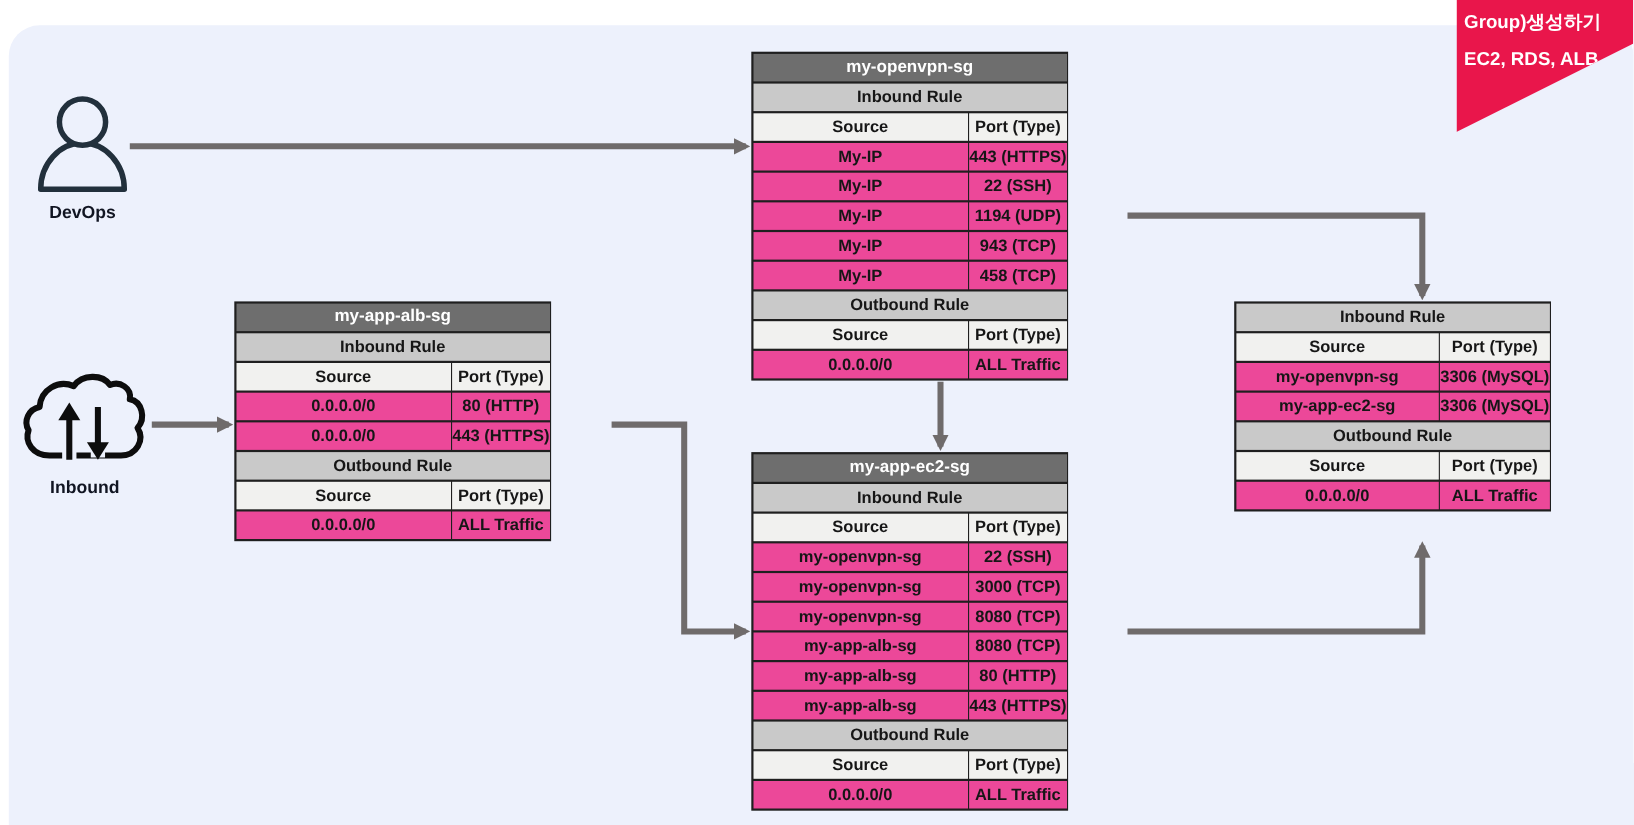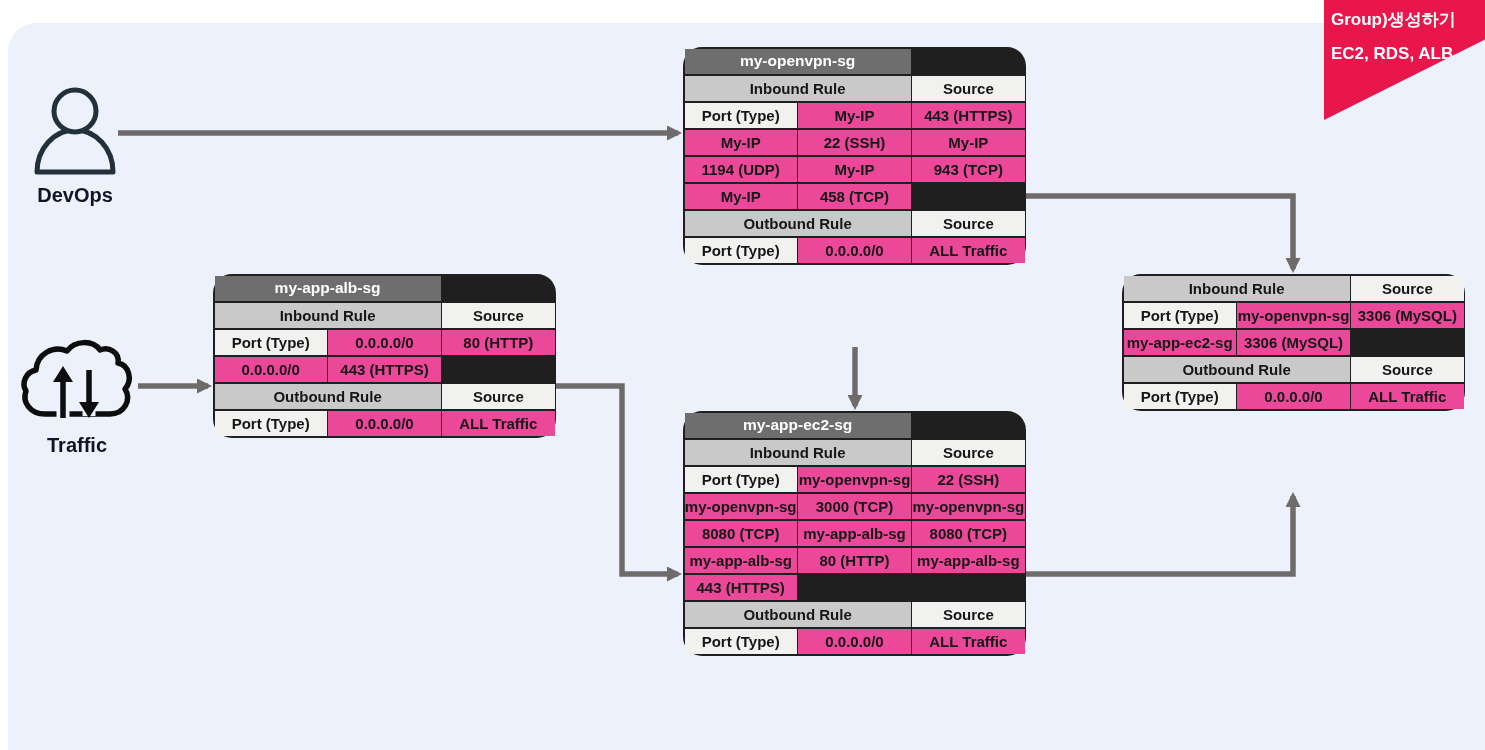--- a/index.html
+++ b/index.html
@@ -19,27 +19,27 @@
     background:#e9164b;color:#ffffff;
     font-size:17px;font-weight:bold;line-height:20px;
     padding:12px 0 0 7px;box-sizing:border-box;
   }
   .ribbon .rline{margin-top:-2px;}
   .ribbon .rline + .rline{margin-top:14px;}
   
   .actor{position:absolute;text-align:center;}
   .actor-devops{left:28px;top:84px;width:94px;}
   .actor-internet{left:18px;top:336px;width:118px;}
-  .actor-label{font-weight:bold;font-size:20px;color:#111522;margin-top:4px;}
+  .actor-label{font-weight:bold;font-size:16px;color:#111522;margin-top:4px;}
   
   .sg-table{
-    position:absolute;width:343px;
-    display:grid;grid-template-columns:1fr 1fr 1fr;
+    position:absolute;width:288px;
+    display:grid;grid-template-columns:1fr;
     grid-auto-rows:25.5px;gap:1.5px;padding:1.5px;
-    background:#1f1f1f;box-sizing:border-box;border-radius:19px;
+    background:#1f1f1f;box-sizing:border-box;
   }
   .pos-openvpn{left:683px;top:47px;}
   .pos-alb{left:213px;top:274px;}
   .pos-rds{left:1122px;top:274px;}
   .pos-ec2{left:683px;top:411px;}
   .cell{
     display:flex;align-items:center;justify-content:center;
     font-size:15px;font-weight:bold;color:#161616;
     white-space:nowrap;overflow:hidden;
   }
@@ -87,21 +87,21 @@
     <path d="M27 78 C12 78 4 66 8 55 C3 47 8 36 18 34 C19 18 35 9 49 15 C57 4 75 4 82 14 C91 10 102 17 100 27 C111 29 115 44 107 53 C114 64 106 78 92 78 Z" stroke="#0d0d0d" stroke-width="5.5" fill="none" stroke-linejoin="round"></path>
     <g>
       <path d="M45 84 V36" stroke="#edf1fc" stroke-width="13" fill="none"></path>
       <path d="M71 30 V80" stroke="#edf1fc" stroke-width="13" fill="none"></path>
       <path d="M45 82 V42" stroke="#0d0d0d" stroke-width="5.5" fill="none"></path>
       <path d="M45 30 L35 46 H55 Z" fill="#0d0d0d"></path>
       <path d="M71 34 V70" stroke="#0d0d0d" stroke-width="5.5" fill="none"></path>
       <path d="M71 82 L61 66 H81 Z" fill="#0d0d0d"></path>
     </g>
   </svg>
-  <div class="actor-label">Traffic</div>
+  <div class="actor-label">Inbound</div>
 </div>
 
 <div class="sg-table pos-openvpn">
     <div class="cell title span2">my-openvpn-sg</div>
     <div class="cell section span2">Inbound Rule</div>
     <div class="cell colhead">Source</div>
     <div class="cell colhead">Port (Type)</div>
     <div class="cell data">My-IP</div>
     <div class="cell data">443 (HTTPS)</div>
     <div class="cell data">My-IP</div>

